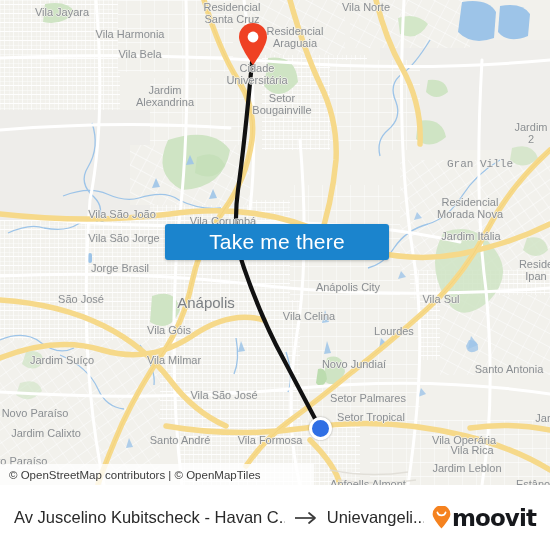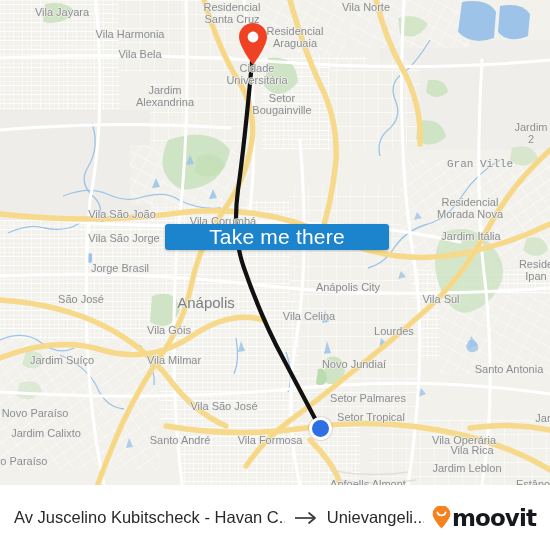--- a/index.html
+++ b/index.html
@@ -74,21 +74,21 @@
     box-sizing: border-box;
     box-shadow: 0 0 2px rgba(0,0,0,0.35);
   }
 
   
   #take-me-there {
     position: absolute;
     left: 165px;
     top: 224px;
     width: 224px;
-    height: 26px;
+    height: 36px;
     background: #1b84cd;
     color: #ffffff;
     border: none;
     border-radius: 3px;
     font-family: "Liberation Sans", sans-serif;
     font-size: 21px;
     letter-spacing: 0.2px;
     cursor: pointer;
     display: flex;
     align-items: center;
@@ -355,21 +355,21 @@
       <div class="map-label" style="left: 62px; top: 313px; margin-top: 41px;">Jardim Suíço</div>
       <div class="map-label big" style="left: 206px; top: 295px;">Anápolis</div>
       <div class="map-label" style="left: 348px; top: 281px;">Anápolis City</div>
       <div class="map-label" style="left: 441px; top: 293px;">Vila Sul</div>
       <div class="map-label" style="left: 309px; top: 310px;">Vila Celina</div>
       <div class="map-label" style="left: 169px; top: 324px;">Vila Góis</div>
       <div class="map-label" style="left: 394px; top: 325px;">Lourdes</div>
       <div class="map-label" style="left: 174px; top: 354px;">Vila Milmar</div>
       <div class="map-label" style="left: 354px; top: 358px;">Novo Jundiaí</div>
       <div class="map-label" style="left: 509px; top: 363px;">Santo Antonia</div>
-      <div class="map-label" style="left: 224px; top: 389px; margin-top: 11px;">Vila São José</div>
+      <div class="map-label" style="left: 224px; top: 389px;">Vila São José</div>
       <div class="map-label" style="left: 368px; top: 392px;">Setor Palmares</div>
       <div class="map-label" style="left: 35px; top: 407px;">Novo Paraíso</div>
       <div class="map-label" style="left: 371px; top: 411px;">Setor Tropical</div>
       <div class="map-label" style="left: 472px; top: 408px; margin-top: 36px;">Vila Rica</div>
       <div class="map-label" style="left: 543px; top: 412px;">Jar</div>
       <div class="map-label" style="left: 46px; top: 427px;">Jardim Calixto</div>
       <div class="map-label" style="left: 180px; top: 434px;">Santo André</div>
       <div class="map-label" style="left: 270px; top: 434px;">Vila Formosa</div>
       <div class="map-label" style="left: 464px; top: 434px;">Vila Operária</div>
       <div class="map-label" style="left: 22px; top: 455px;">ro Paraíso</div>
@@ -382,20 +382,23 @@
     <svg viewBox="0 0 30 44" width="30" height="44">
       <path d="M15 43 C15 43 29 24 29 15 A14 14 0 1 0 1 15 C1 24 15 43 15 43 Z" fill="#ef4123"></path>
       <circle cx="15" cy="15" r="5.4" fill="#ffffff"></circle>
     </svg>
   </div>
 
   <div id="origin-dot"></div>
 
   <button id="take-me-there">Take me there</button>
 
+  <div id="attribution-bar">
+    <span id="attribution-text">© OpenStreetMap contributors | © OpenMapTiles</span>
+  </div>
 </div>
 
 <div id="footer">
   <div id="route-summary">
     <span id="route-origin" class="route-endpoint">Av Juscelino Kubitscheck - Havan C...</span>
     <svg id="route-arrow-icon" viewBox="0 0 24 14">
       <path d="M1 7 H20" stroke="#3a3a3a" stroke-width="1.7" fill="none"></path>
       <path d="M15 2 L21 7 L15 12" stroke="#3a3a3a" stroke-width="1.7" fill="none" stroke-linecap="round" stroke-linejoin="round"></path>
     </svg>
     <span id="route-destination" class="route-endpoint">Unievangeli...</span>

